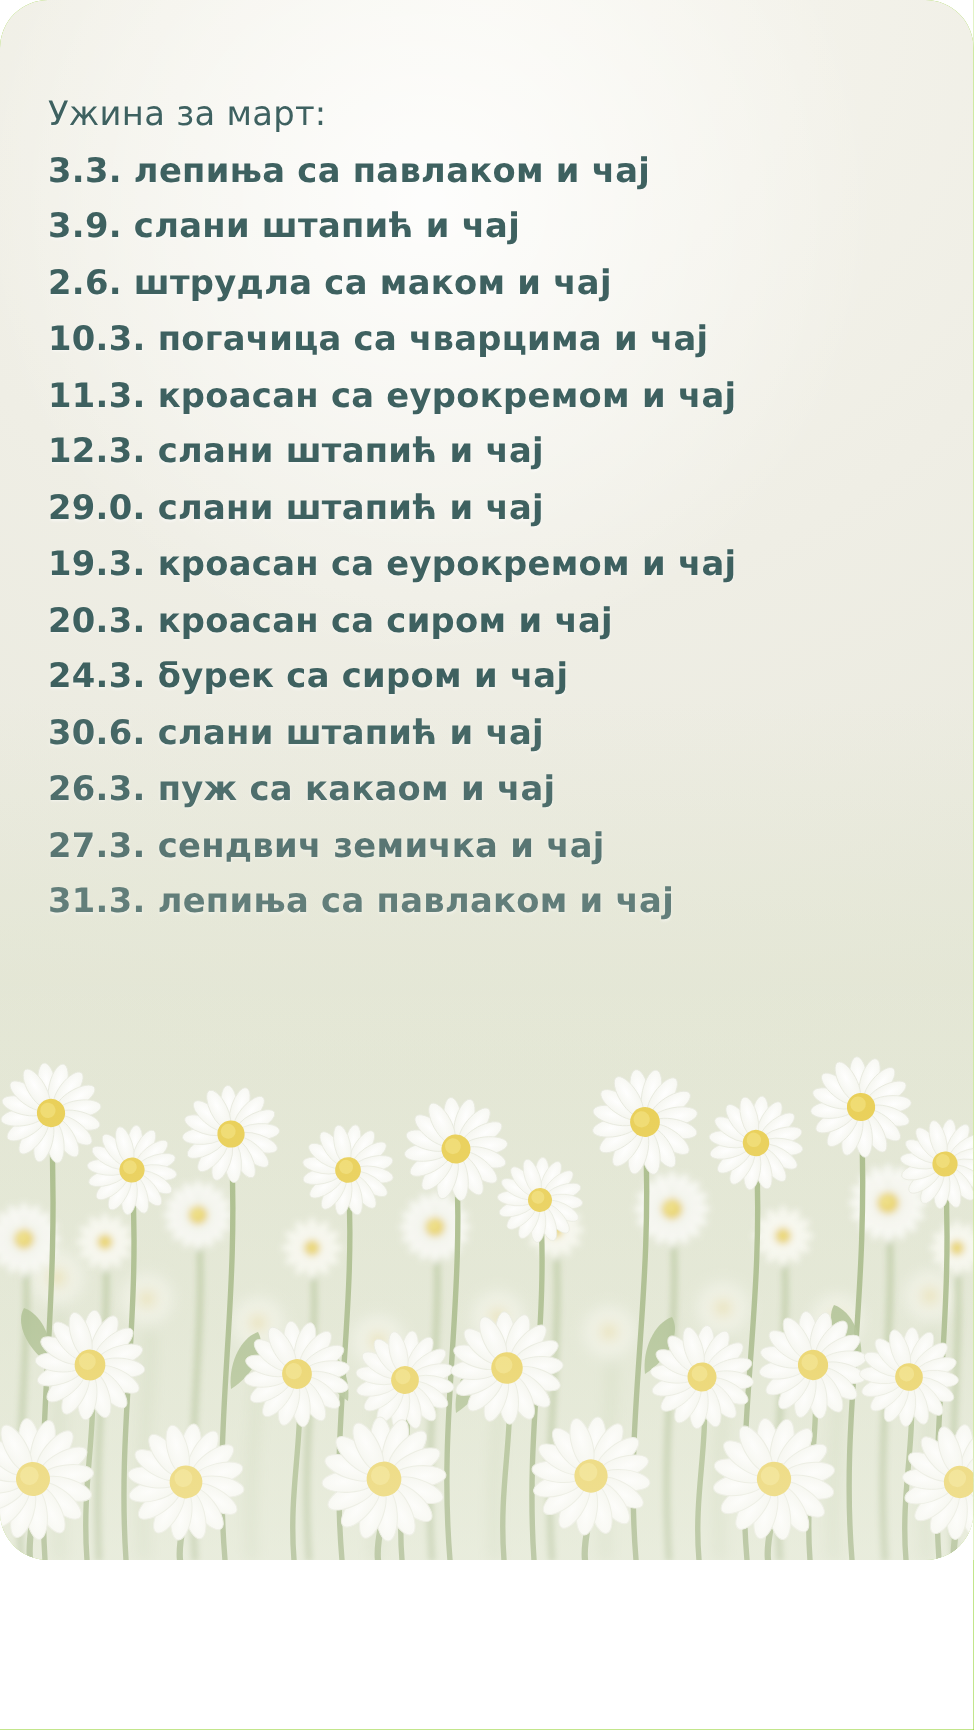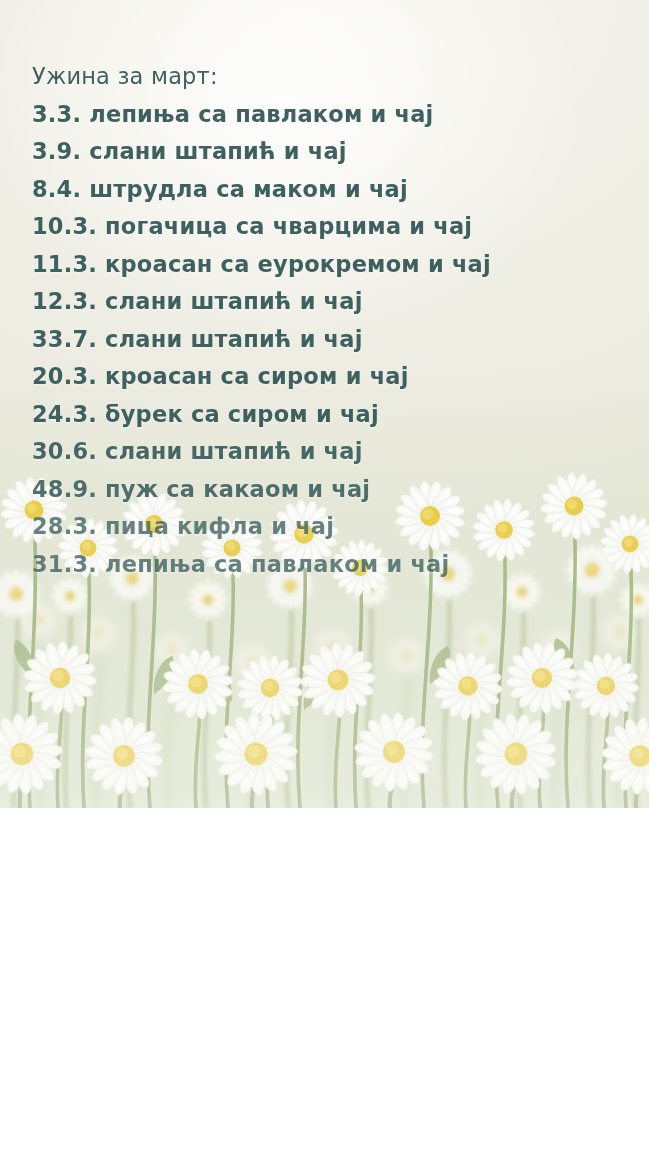--- a/index.html
+++ b/index.html
@@ -3,24 +3,25 @@
 <meta charset="utf-8">
 <style>
   html, body {
     margin: 0;
     padding: 0;
     background: #ffffff;
   }
   #poster {
     position: relative;
     width: 649px;
-    height: 808px;
+    height: 1040px;
     overflow: hidden;
     background: #84cc16;
     font-family: "DejaVu Sans", sans-serif;
+    border-radius: 32px;
   }
   
   .bg-base {
     position: absolute;
     inset: 0;
     background:
       radial-gradient(120% 70% at 50% 0%, #f7f6ef 0%, #efeee5 55%, #e9e9dd 100%);
   }
   .bg-glow {
     position: absolute;
@@ -272,26 +273,27 @@
       </g>
     </g>
   </svg>
 
   <div class="bg-haze"></div>
 
   <div class="menu">
     <div class="menu-line title">Ужина за март:</div>
     <div class="menu-line">3.3. лепиња са павлаком и чај</div>
     <div class="menu-line">3.9. слани штапић и чај</div>
-    <div class="menu-line">8.4. штрудла са маком и чај</div>
+    <div class="menu-line">2.6. штрудла са маком и чај</div>
     <div class="menu-line">10.3. погачица са чварцима и чај</div>
     <div class="menu-line">11.3. кроасан са еурокремом и чај</div>
     <div class="menu-line">12.3. слани штапић и чај</div>
-    <div class="menu-line">33.7. слани штапић и чај</div>
+    <div class="menu-line">29.0. слани штапић и чај</div>
+    <div class="menu-line">19.3. кроасан са еурокремом и чај</div>
     <div class="menu-line">20.3. кроасан са сиром и чај</div>
     <div class="menu-line">24.3. бурек са сиром и чај</div>
     <div class="menu-line veiled-1">30.6. слани штапић и чај</div>
-    <div class="menu-line veiled-2">48.9. пуж са какаом и чај</div>
-    <div class="menu-line veiled-4">28.3. пица кифла и чај</div>
+    <div class="menu-line veiled-2">26.3. пуж са какаом и чај</div>
+    <div class="menu-line veiled-3">27.3. сендвич земичка и чај</div>
     <div class="menu-line veiled-4">31.3. лепиња са павлаком и чај</div>
   </div>
 
 </div>
 
 </body></html>

